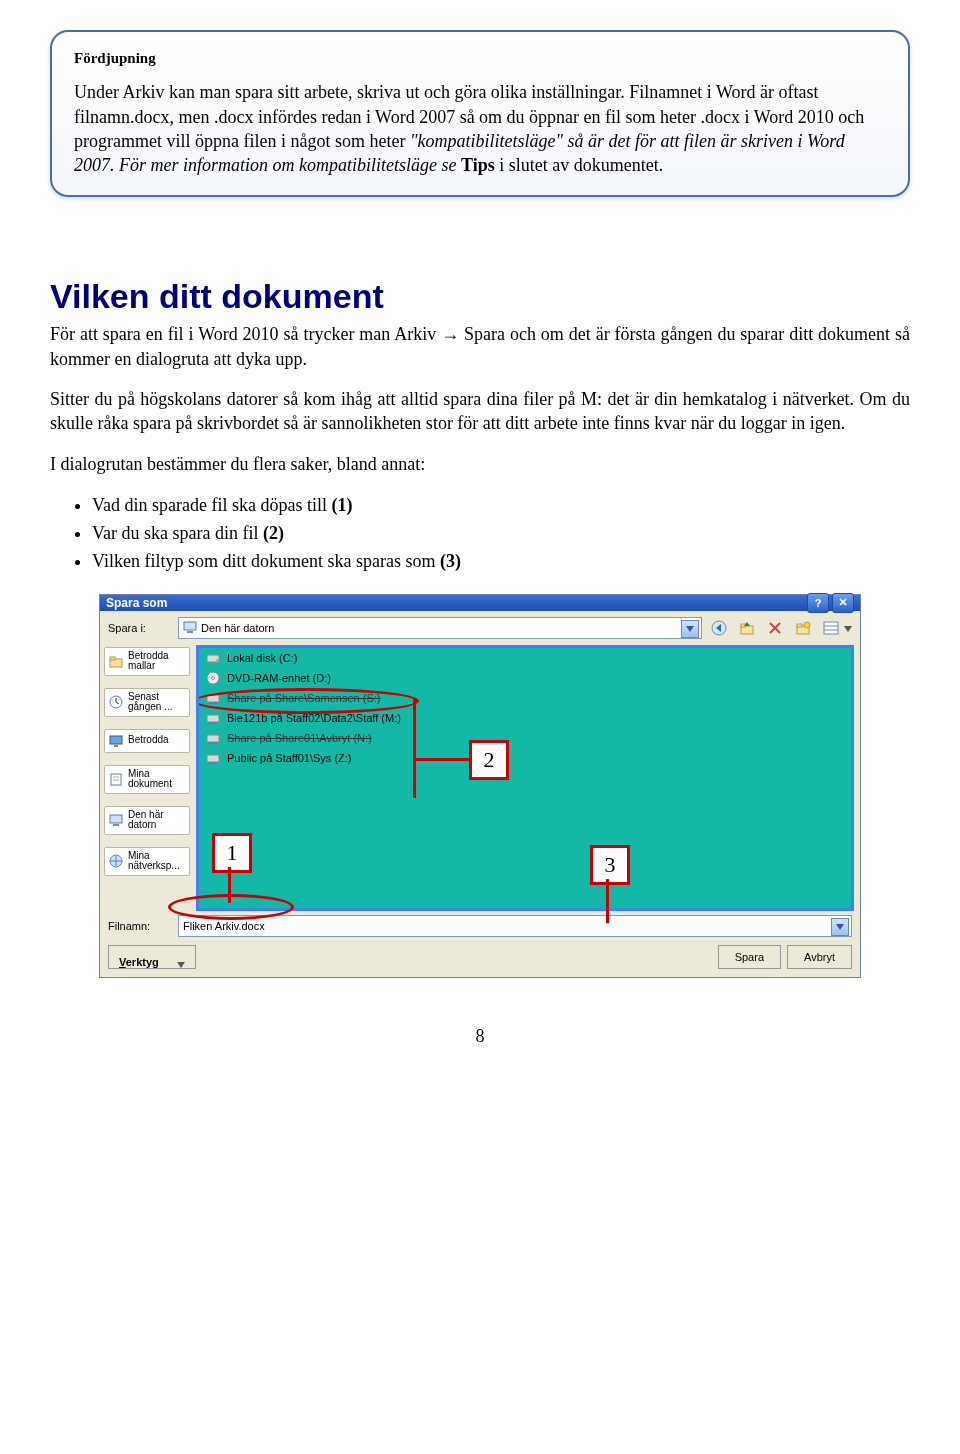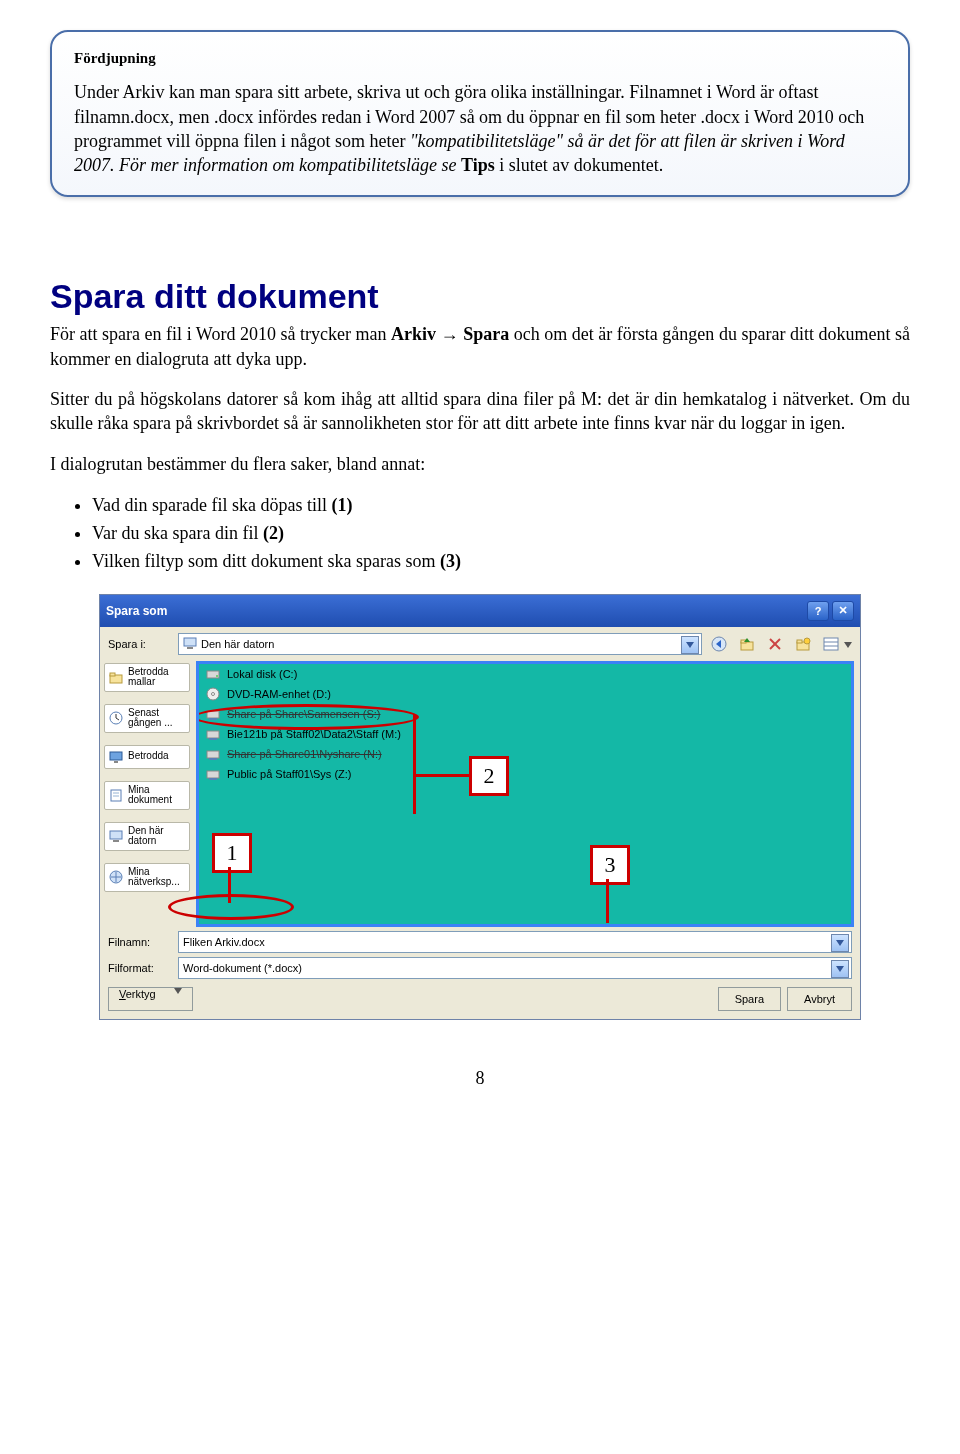--- a/index.html
+++ b/index.html
@@ -35,21 +35,21 @@
     font-size: 34px;
     color: #000080;
     margin: 0 0 6px 0;
   }
   .bodytext {
     font-size: 18px;
     line-height: 1.35;
     margin: 0 0 16px 0;
     text-align: justify;
   }
-  .bodytext .bold { font-weight: bold; }
+  .bodytext .bold { font-weight: normal; }
   ul.bullets {
     margin: 0 0 18px 30px;
     padding: 0;
   }
   ul.bullets li {
     font-size: 18px;
     line-height: 1.55;
     list-style-type: disc;
     margin-left: 12px;
   }
@@ -61,21 +61,21 @@
     margin: 10px auto 0 auto;
     background: #ece9d8;
     border: 1px solid #6e82a8;
     font-family: Tahoma, Arial, sans-serif;
     font-size: 11px;
     position: relative;
   }
   .titlebar {
     background: linear-gradient(to bottom, #3b6ed5 0%, #1f4db0 100%);
     color: #fff;
-    height: 32px;
+    height: 16px;
     display: flex;
     align-items: center;
     padding: 0 6px;
     font-weight: bold;
     font-size: 12px;
     justify-content: space-between;
   }
   .titlebar .btns { display: flex; gap: 3px; }
   .titlebar .tb-btn {
     width: 20px; height: 18px;
@@ -187,21 +187,21 @@
     position:absolute; right:2px; top:2px; width:16px; height:16px;
     background:linear-gradient(to bottom,#cde3ff,#9ec2f3);
     border:1px solid #6e87ad;
     display:flex;align-items:center;justify-content:center;
   }
 
   .action-row { display:flex;align-items:center;justify-content:space-between;
                 padding: 2px 8px 8px 8px; }
   .toolsbtn {
     height:22px;padding:0 10px;border:1px solid #919b9c;background:#ece9d8;
-    display:flex;align-items:flex-start;gap:18px;font-size:11px;
+    display:flex;align-items:flex-end;gap:18px;font-size:11px;font-weight:bold;
   }
   .toolsbtn .u { text-decoration: underline; }
   .rbtns { display:flex;gap:6px; }
   .wbtn {
     height:22px;padding:0 16px;border:1px solid #919b9c;background:#ece9d8;
     display:flex;align-items:center;font-size:11px;
   }
 
   .pagenum { text-align:center; font-size:18px;margin-top:48px;
              font-family:"Times New Roman",serif; }
@@ -214,21 +214,21 @@
 
 <div class="page">
 
   <div class="infobox">
     <div class="title">Fördjupning</div>
     <div>
       Under Arkiv kan man spara sitt arbete, skriva ut och göra olika inställningar. Filnamnet i Word är oftast filnamn.docx, men .docx infördes redan i Word 2007 så om du öppnar en fil som heter .docx i Word 2010 och programmet vill öppna filen i något som heter <i>"kompatibilitetsläge" så är det för att filen är skriven i Word 2007. För mer information om kompatibilitetsläge se </i><span class="bold">Tips</span> i slutet av dokumentet.
     </div>
   </div>
 
-  <h1 class="heading">Spara ditt dokument</h1>
+  <h1 class="heading">Vilken ditt dokument</h1>
 
   <p class="bodytext">
     <span>För att spara en fil i Word 2010 så trycker man </span><span class="bold">Arkiv</span><span> → </span><span class="bold">Spara</span><span> och om det är första gången du sparar ditt dokument så kommer en dialogruta att dyka upp.</span>
   </p>
 
   <p class="bodytext">Sitter du på högskolans datorer så kom ihåg att alltid spara dina filer på M: det är din hemkatalog i nätverket. Om du skulle råka spara på skrivbordet så är sannolikheten stor för att ditt arbete inte finns kvar när du loggar in igen.</p>
 
   <p class="bodytext">I dialogrutan bestämmer du flera saker, bland annat:</p>
 
   <ul class="bullets">
@@ -400,21 +400,21 @@
             </span>
           <span>Bie121b på Staff02\Data2\Staff (M:)</span>
         </div>
         <div class="row">
           <span class="ico">
               <svg width="14" height="14">
                 <rect x="1" y="4" width="12" height="7" fill="#d8d8d8" stroke="#888"></rect>
                 <rect x="3" y="11" width="8" height="2" fill="#5a7fb5"></rect>
               </svg>
             </span>
-          <span class="strike">Share på Share01\Nyshare (N:)</span>
+          <span class="strike">Share på Share01\Avbryt (N:)</span>
         </div>
         <div class="row">
           <span class="ico">
               <svg width="14" height="14">
                 <rect x="1" y="4" width="12" height="7" fill="#d8d8d8" stroke="#888"></rect>
                 <rect x="3" y="11" width="8" height="2" fill="#5a7fb5"></rect>
               </svg>
             </span>
           <span>Public på Staff01\Sys (Z:)</span>
         </div>
@@ -431,31 +431,20 @@
         <div class="lbl">Filnamn:</div>
         <div class="inp">
           <span>Fliken Arkiv.docx</span>
           <div class="arrw">
             <svg width="8" height="6">
                 <polygon points="0,0 8,0 4,6" fill="#33589b"></polygon>
               </svg>
           </div>
         </div>
       </div>
-      <div class="field-row">
-        <div class="lbl">Filformat:</div>
-        <div class="inp">
-          <span>Word-dokument (*.docx)</span>
-          <div class="arrw">
-            <svg width="8" height="6">
-                <polygon points="0,0 8,0 4,6" fill="#33589b"></polygon>
-              </svg>
-          </div>
-        </div>
-      </div>
     </div>
 
     <div class="action-row">
       <div class="toolsbtn">
         <span><span class="u">V</span>erktyg</span>
         <svg width="8" height="6">
             <polygon points="0,0 8,0 4,6" fill="#555"></polygon>
           </svg>
       </div>
       <div class="rbtns">

